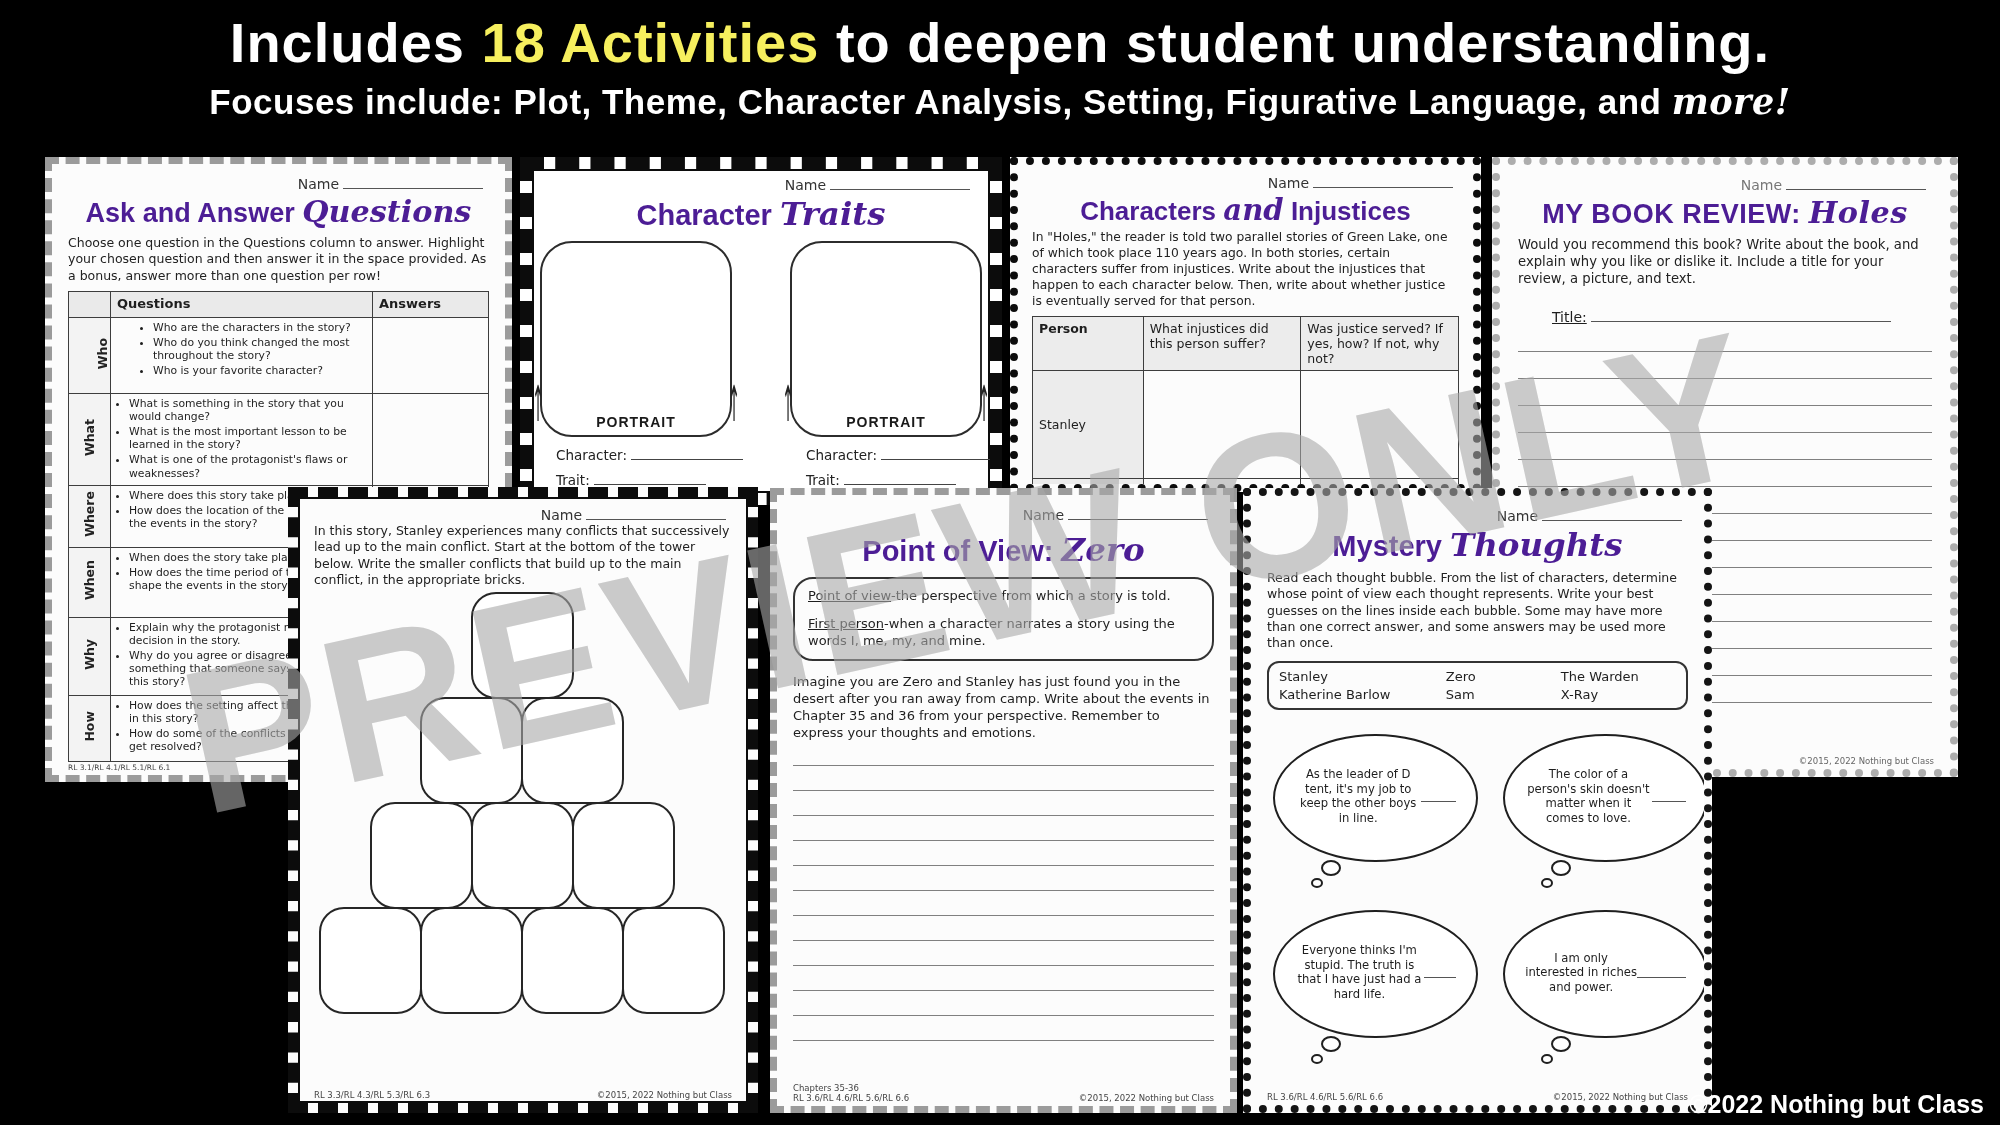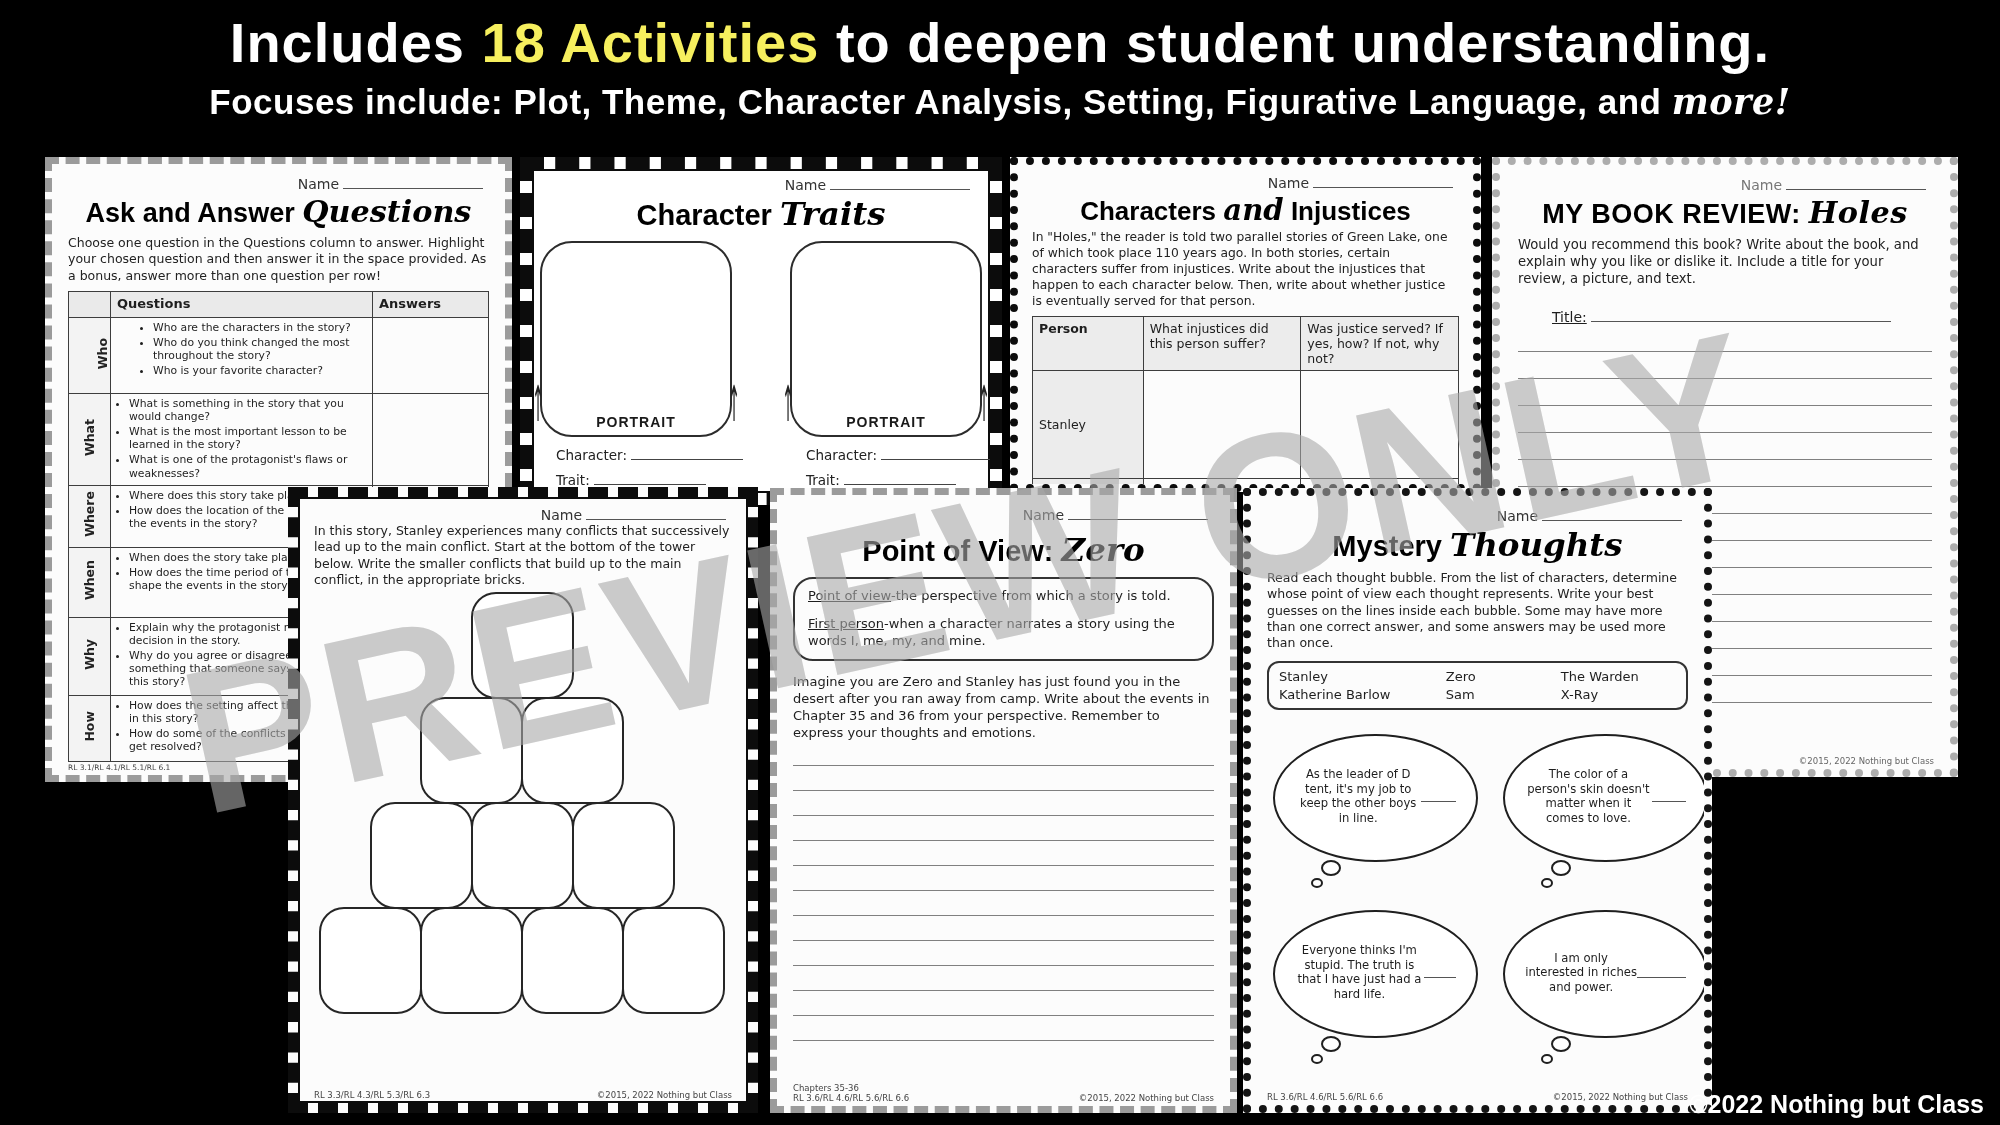--- a/index.html
+++ b/index.html
@@ -15,21 +15,21 @@
   .hdr-l2 { font-size:35px; font-weight:700; margin-top:6px; letter-spacing:0.5px; }
   .script { font-family:"DejaVu Serif", serif; font-style:italic; font-weight:700; }
 
   
   .sheet { position:absolute; background:#fcfcfc; overflow:hidden; z-index:1;
            padding:12px 16px; }
   .sheet.low { z-index:2; }
   .name-row { text-align:right; font-size:14px; color:#333; padding-right:6px; }
   .nline { display:inline-block; width:140px; border-bottom:1.5px solid #555; height:12px; margin-left:4px; }
   .sheet-title { font-family:"Liberation Sans", sans-serif; font-weight:700;
-                 text-align:center; font-size:29px; color:#000000; margin:2px 0 6px; }
+                 text-align:center; font-size:29px; color:#4c1d95; margin:2px 0 6px; }
   .sheet-title .script { font-size:1.12em; }
   .instr { font-size:12.5px; line-height:1.3; color:#222; }
   .foot { position:absolute; bottom:3px; left:16px; right:16px; font-size:8.5px;
           color:#444; display:flex; justify-content:space-between; }
   .wline { border-bottom:1.5px solid #808080; }
 
   
   .b-wave-gray   { border:7px dashed #9b9b9b; }
   .b-film        { border:12px dashed #0c0c0c; box-shadow: inset 0 0 0 2px #0c0c0c; background:#fff; }
   .b-scallop-blk { border:8px dotted #0c0c0c; }

